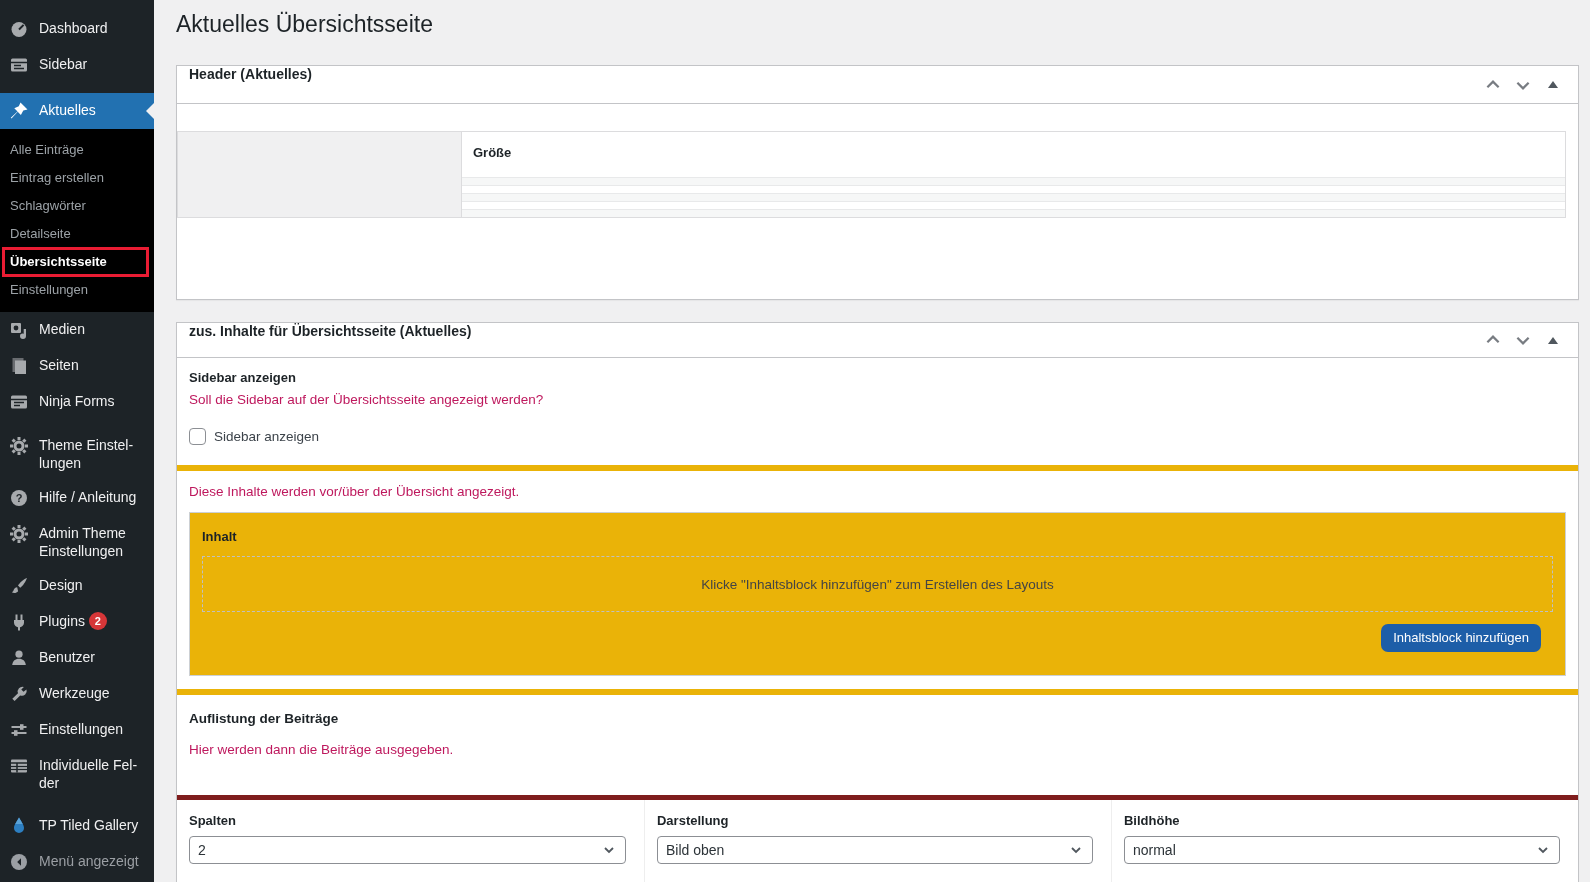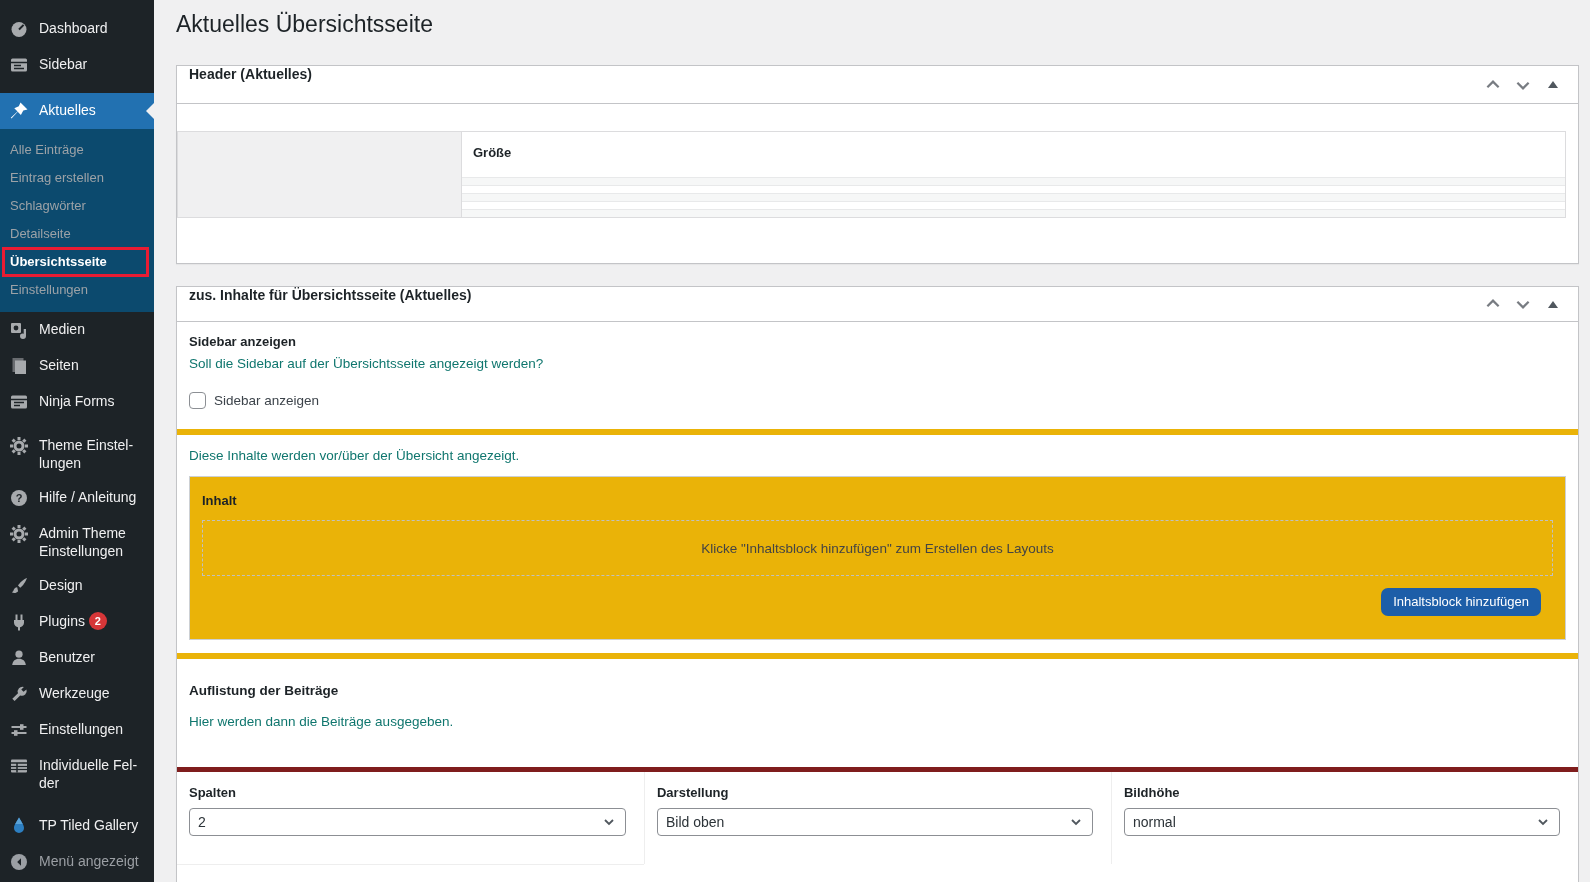--- a/index.html
+++ b/index.html
@@ -29,21 +29,21 @@
     border:8px solid transparent; border-right-color:#f0f0f1;
   }
   .menu-item.gap { margin-top:8px; }
   .mi-label { flex:1; }
   .badge {
     display:inline-block; min-width:18px; height:18px; border-radius:9px;
     background:#d63638; color:#fff; font-size:11px; font-weight:bold;
     text-align:center; line-height:18px; padding:0 5px; margin-left:4px;
     vertical-align:top;
   }
-  .submenu { background:#0c4a6e; padding:7px 0 8px; }
+  .submenu { background:#000000; padding:7px 0 8px; }
   .submenu-item {
     padding:7px 10px; font-size:13px; line-height:14px; color:#9ca2a7;
     cursor:pointer; position:relative;
   }
   .submenu-item.highlighted { color:#fff; font-weight:bold; }
   .red-annotation {
     position:absolute; left:2px; right:5px; top:-1px; bottom:-1px;
     border:3px solid #e91c33; pointer-events:none;
   }
   .collapse-item { color:#9b9fa4; }
@@ -71,21 +71,21 @@
   .handle-btn {
     width:30px; height:30px; display:flex; align-items:center; justify-content:center;
     cursor:pointer; color:#787c82; background:none; border:none;
   }
   .tri-up {
     width:0; height:0; border-left:5px solid transparent; border-right:5px solid transparent;
     border-bottom:7px solid #50575e;
   }
 
   
-  .box1-inside { position:relative; height:132px; }
+  .box1-inside { position:relative; height:168px; }
   .header-field {
     display:flex; margin:27px 12px 14px 0; border:1px solid #dcdcde;
   }
   .hf-left { width:284px; background:#f0f0f1; border-right:1px solid #dcdcde; }
   .hf-right { flex:1; padding:13px 12px 0 11px; background:#fff; }
   .field-label { font-weight:bold; color:#1d2327; font-size:13px; }
   .hf-right .field-label { margin-bottom:12px; display:block; }
   .stripes { margin:17px -12px 0 -11px; }
   .stripe { height:8px; border-top:1px solid #e8e9ea; }
   .stripe:nth-child(odd) { background:#f6f7f7; }
@@ -96,21 +96,21 @@
     height:28px; background:#fff; border:1px solid #8c8f94; border-radius:4px;
     display:flex; align-items:center; justify-content:space-between;
     padding:0 8px; font-size:14px; color:#2c3338; cursor:pointer;
   }
   .select.blue-value { color:#1d5ca8; }
   .select .chev { flex:none; margin-left:8px; }
 
   
   .sec { padding:12px; }
   .sec-sep { border-top:6px solid #eab308; }
-  .desc { color:#0f766e; font-size:13.5px; }
+  .desc { color:#be185d; font-size:13.5px; }
   .sidebar-field .field-label { display:block; margin-bottom:7px; }
   .checkbox-row { display:flex; align-items:center; gap:8px; margin-top:21px; }
   .checkbox {
     width:17px; height:17px; border:1px solid #8c8f94; border-radius:4px;
     background:#fff; cursor:pointer; flex:none;
   }
   .checkbox-row label { font-size:13.5px; color:#3c434a; cursor:pointer; }
 
   .sec.note-sec { padding:13px 12px; }
   .inhalt-box { border:1px solid #ccd0d4; margin-top:13px; padding:16px 12px 23px; background:#eab308; }
@@ -119,21 +119,21 @@
     display:flex; align-items:center; justify-content:center;
     color:#444; font-size:13.5px;
   }
   .btn-row { text-align:right; margin-top:12px; padding-right:12px; }
   .btn-primary {
     display:inline-block; background:#1d5ea8; color:#fff; border:none; border-radius:7px;
     height:28px; padding:0 12px; font-size:13px; line-height:28px; cursor:pointer;
     font-family:"Liberation Sans", sans-serif;
   }
 
-  .sec.listing-sec { padding:24px 12px 38px; }
+  .sec.listing-sec { padding:16px 12px 38px; }
   .listing-sec .field-label { display:block; margin-bottom:16px; font-size:13.5px; }
 
   .columns-row { display:flex; border-top:5px solid #7f1d1d; }
   .col-field { width:33.333%; padding:13px 18px 28px 12px; }
   .col-field + .col-field { border-left:1px solid #eee; }
   .col-field .field-label { display:block; margin-bottom:8px; }
   .partial-border { width:33.333%; border-top:1px solid #eee; }
 
   svg { display:block; }
 </style>

